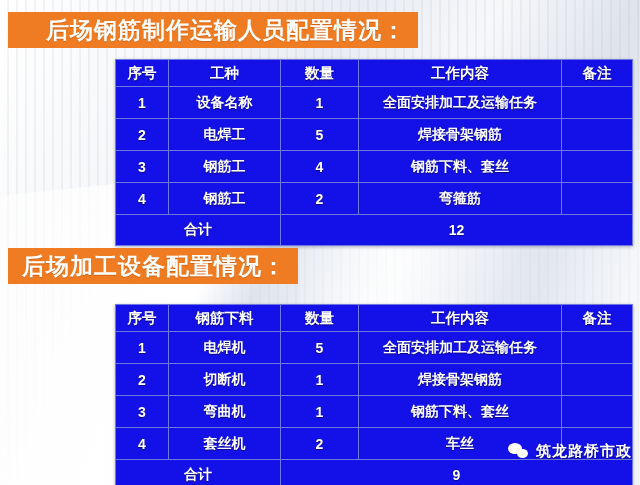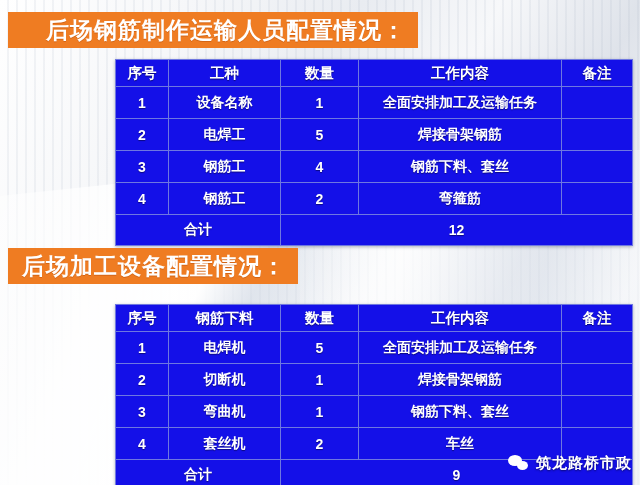--- a/index.html
+++ b/index.html
@@ -131,21 +131,21 @@
   .col-qty     { width: 77px; margin-left: 44px; }
   .col-work    { width: 202px; margin-top: 21px; }
   .col-remark  { width: 70px; }
 
   .num-cell { font-size: 14px; }
 
   
   #watermark {
     position: absolute;
     right: 8px;
-    bottom: 12px;
+    bottom: 24px;
     display: flex;
     align-items: center;
     gap: 6px;
     z-index: 8;
     pointer-events: none;
     text-align: center;
   }
   #watermark .wm-text {
     color: #ffffff;
     font-size: 15px;

